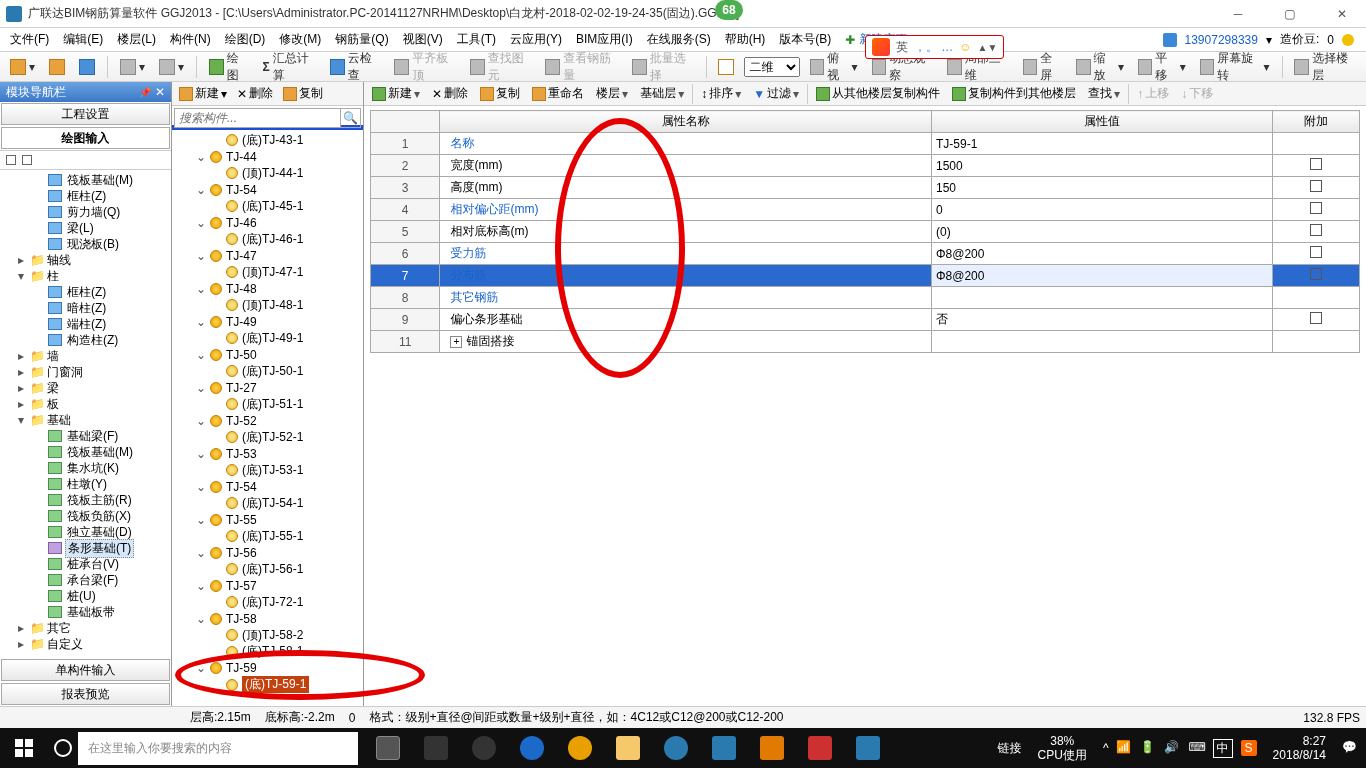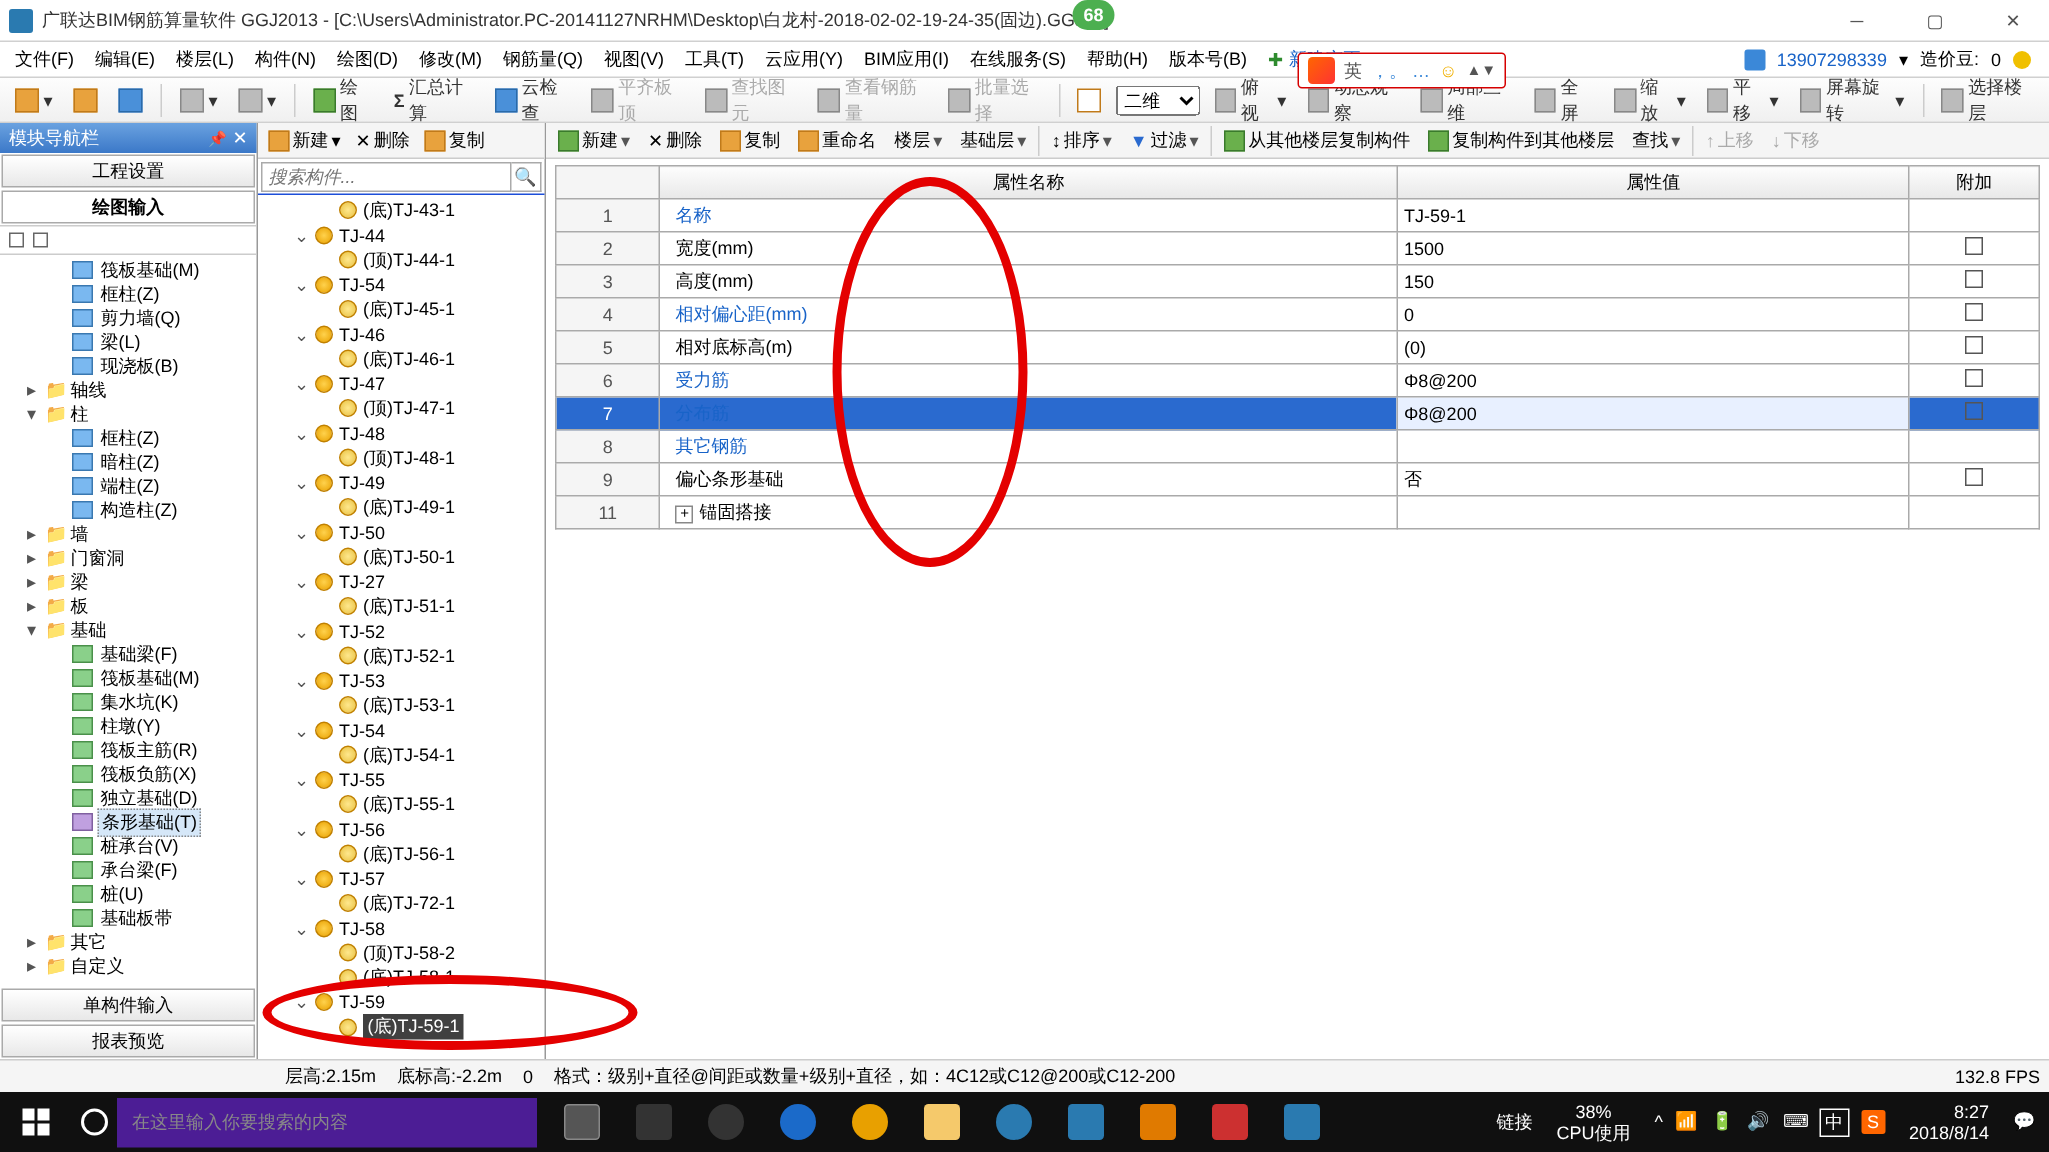--- a/index.html
+++ b/index.html
@@ -63,31 +63,31 @@
 .nav-tree .fic.prp { background: #c0a0e0; border-color: #8060a0; }
 .nav-tree .row.selected { color: #000; }
 .nav-tree .row.selected .lbl { background: #d5e7f8; border: 1px dotted #888; padding: 0 2px; }
 .nav-tree .row .lbl { padding: 0 2px; }
 
 
 .mid-panel { width: 192px; border-right: 1px solid #999; display: flex; flex-direction: column; }
 .mid-toolbar { height: 24px; border-bottom: 1px solid #ccc; display: flex; align-items: center; padding: 0 4px; gap: 4px; background: #f5f5f5; overflow: hidden; }
 .mid-toolbar .tb { display: flex; align-items: center; gap: 2px; padding: 1px 3px; white-space: nowrap; cursor: pointer; }
 .mid-toolbar .ic { width: 14px; height: 14px; background: #e8a23d; border: 1px solid #c07a1a; }
-.mid-search { height: 24px; display: flex; align-items: flex-start; padding: 2px; border-bottom: 1px solid #1d4ed8; }
+.mid-search { height: 24px; display: flex; align-items: flex-start; padding: 2px; border-bottom: 5px solid #1d4ed8; }
 .mid-search input { flex: 1; height: 20px; border: 1px solid #aaa; padding: 0 4px; font-style: italic; color: #888; }
 .mid-search .sbtn { width: 22px; height: 20px; border: 1px solid #aaa; border-left: none; display: flex; align-items: center; justify-content: center; color: #e8a23d; cursor: pointer; }
 .mid-tree { flex: 1; overflow: auto; padding: 2px 0 2px 6px; }
 .mid-tree .trow { display: flex; align-items: center; height: 16.5px; white-space: nowrap; cursor: pointer; }
 .mid-tree .trow.leaf { padding-left: 48px; }
 .mid-tree .trow.group { padding-left: 18px; }
 .mid-tree .arr { width: 14px; color: #555; }
 .mid-tree .gic { width: 12px; height: 12px; border-radius: 50%; background: radial-gradient(#ffd24d,#e8a000); border: 1px solid #c08000; margin-right: 4px; }
 .mid-tree .gic.dash { background: radial-gradient(#ffe88d,#e8c040); }
-.mid-tree .trow.selected .lbl { background: #404040; color: #fff; padding: 0 3px; }
+.mid-tree .trow.selected .lbl { background: #c2410c; color: #fff; padding: 0 3px; }
 
 
 .right-panel { flex: 1; display: flex; flex-direction: column; }
 .right-toolbar { height: 24px; border-bottom: 1px solid #ccc; display: flex; align-items: center; padding: 0 4px; gap: 4px; background: #f5f5f5; overflow: hidden; white-space: nowrap; }
 .right-toolbar .tb { display: flex; align-items: center; gap: 2px; padding: 1px 4px; cursor: pointer; }
 .right-toolbar .tb.disabled { color: #aaa; }
 .right-toolbar .ic { width: 14px; height: 14px; background: #4a90d9; border: 1px solid #2a6aa9; }
 .right-toolbar .ic.org { background: #e8a23d; border-color: #c07a1a; }
 .right-toolbar .ic.grn { background: #6ab04c; border-color: #3a7a2c; }
 .right-toolbar .sep { width: 1px; height: 20px; background: #ccc; }
@@ -116,21 +116,21 @@
 .statusbar { position: absolute; bottom: 40px; left: 0; right: 0; height: 22px; border-top: 1px solid #ccc; display: flex; align-items: center; padding: 0 6px; gap: 14px; background: #f5f5f5; }
 .statusbar .seg { white-space: nowrap; }
 .statusbar .right { margin-left: auto; }
 
 
 .taskbar { position: absolute; bottom: 0; left: 0; right: 0; height: 40px; background: #101010; display: flex; align-items: center; color: #fff; }
 .taskbar .start { width: 48px; height: 40px; display: flex; align-items: center; justify-content: center; }
 .taskbar .start .win-ic { width: 18px; height: 18px; display: grid; grid-template-columns: 1fr 1fr; grid-template-rows: 1fr 1fr; gap: 2px; }
 .taskbar .start .win-ic div { background: #fff; }
 .taskbar .cortana { width: 18px; height: 18px; border: 2px solid #fff; border-radius: 50%; margin: 0 6px; }
-.taskbar .search { flex: 0 0 280px; height: 33px; background: #4c1d95; display: flex; align-items: center; padding: 0 10px; color: #888; }
+.taskbar .search { flex: 0 0 280px; height: 33px; background: #ffffff; display: flex; align-items: center; padding: 0 10px; color: #888; }
 .taskbar .tray-apps { display: flex; height: 40px; align-items: center; margin-left: 6px; }
 .taskbar .tray-apps .app { width: 48px; height: 40px; display: flex; align-items: center; justify-content: center; }
 .taskbar .app .aic { width: 24px; height: 24px; border-radius: 3px; }
 .taskbar .sys-tray { margin-left: auto; display: flex; align-items: center; gap: 8px; padding: 0 8px; color: #fff; }
 .taskbar .sys-tray .mini { width: 16px; height: 16px; }
 .taskbar .clock { text-align: right; line-height: 1.2; font-size: 11px; padding: 0 8px; }
 .taskbar .cpu { text-align: center; font-size: 11px; line-height: 1.2; padding: 0 8px; }
 </style>
 </head>
 <body>

